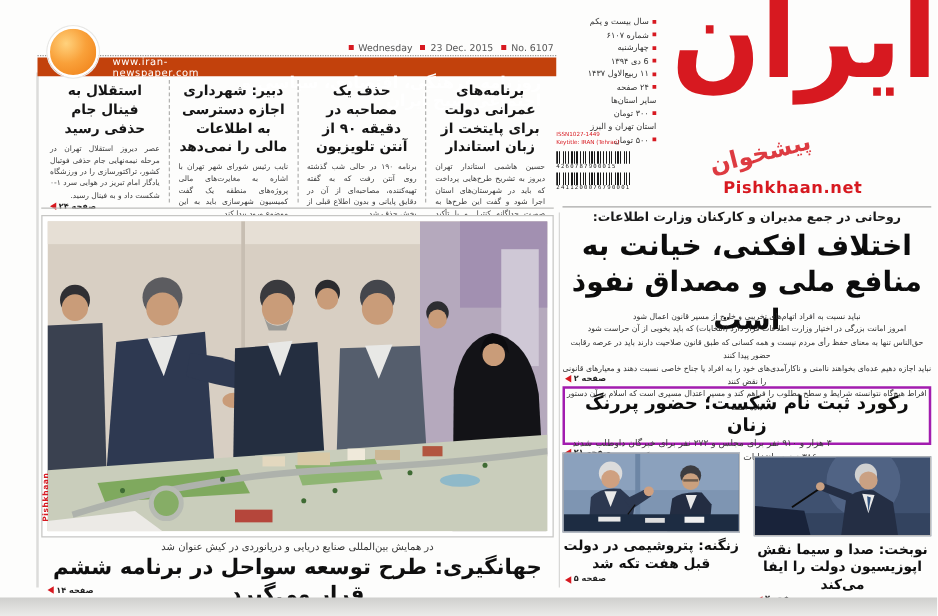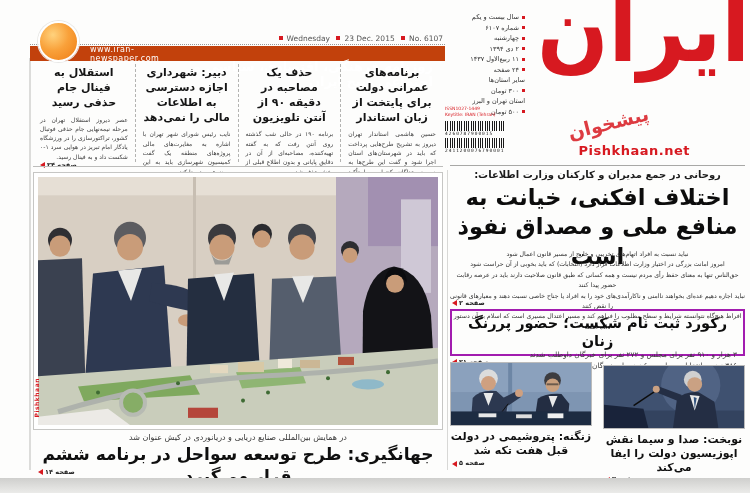--- a/index.html
+++ b/index.html
@@ -79,21 +79,21 @@
                  font-weight:bold; color:#1c1c1c; }
   #lead-h1 { position:absolute; top:23px; width:295px; text-align:center; font-weight:bold;
              color:#0c0c0c; font-size:22.5px; line-height:1.3; }
   #lead-bullets { position:absolute; top:89px; width:295px; list-style:none; }
   #lead-bullets li { font-size:6.2px; color:#2f2f2f; text-align:center; line-height:1.68; }
   #lead-pmark { position:absolute; top:139px; left:2px; }
 
   #election-box { position:absolute; top:149px; left:0; width:295px; height:47px;
                   border:2px solid #a21caf; padding:3px 6px; }
   #election-box h2 { font-size:14.5px; font-weight:bold; color:#0d0d0d; text-align:center; line-height:1.25; }
-  #election-box p { font-size:7.3px; color:#3a3a3a; text-align:right; line-height:1.5; }
+  #election-box p { font-size:7.3px; color:#3a3a3a; text-align:left; line-height:1.5; }
   #election-pmark { position:absolute; top:198px; left:2px; }
 
   .photo-card { position:absolute; width:142px; }
   .photo-card .pic { width:142px; height:64px; border:1px solid #bbb; background:#5a7394; }
   .photo-card .pic svg { width:100%; height:100%; display:block; }
   .photo-card h4 { margin-top:4px; font-size:11px; font-weight:bold; color:#101010; text-align:center; line-height:1.25; }
   .photo-card .pmark { position:absolute; left:2px; bottom:-9px; margin:0;align-items:flex-end; }
   #card-left  { top:205px; left:153px; }   
   #card-right { top:202px; left:0px; }
   
@@ -119,21 +119,21 @@
   <div id="sun"></div>
 
   <div id="masthead">
     <div id="logo">ایران</div>
     <div id="wm-fa">پیشخوان</div>
     <div id="wm-en">Pishkhaan.net</div>
     <ul id="info-list">
       <li><span class="sq"></span><span>سال بیست و یکم</span></li>
       <li><span class="sq"></span><span>شماره ۶۱۰۷</span></li>
       <li><span class="sq"></span><span>چهارشنبه</span></li>
-      <li><span class="sq"></span><span>۲ دی ۱۳۹۴</span></li>
+      <li><span class="sq"></span><span>6 دی ۱۳۹۴</span></li>
       <li><span class="sq"></span><span>۱۱ ربیع‌الاول ۱۴۳۷</span></li>
       <li><span class="sq"></span><span>۲۴ صفحه</span></li>
       <li><span>سایر استان‌ها</span></li>
       <li><span class="sq"></span><span>۳۰۰ تومان</span></li>
       <li><span>استان تهران و البرز</span></li>
       <li><span class="sq"></span><span>۵۰۰ تومان</span></li>
     </ul>
     <div id="barcodes">
       <div class="red">ISSN1027-1449</div>
       <div class="red">Keytitle: IRAN (Tehran)</div>

